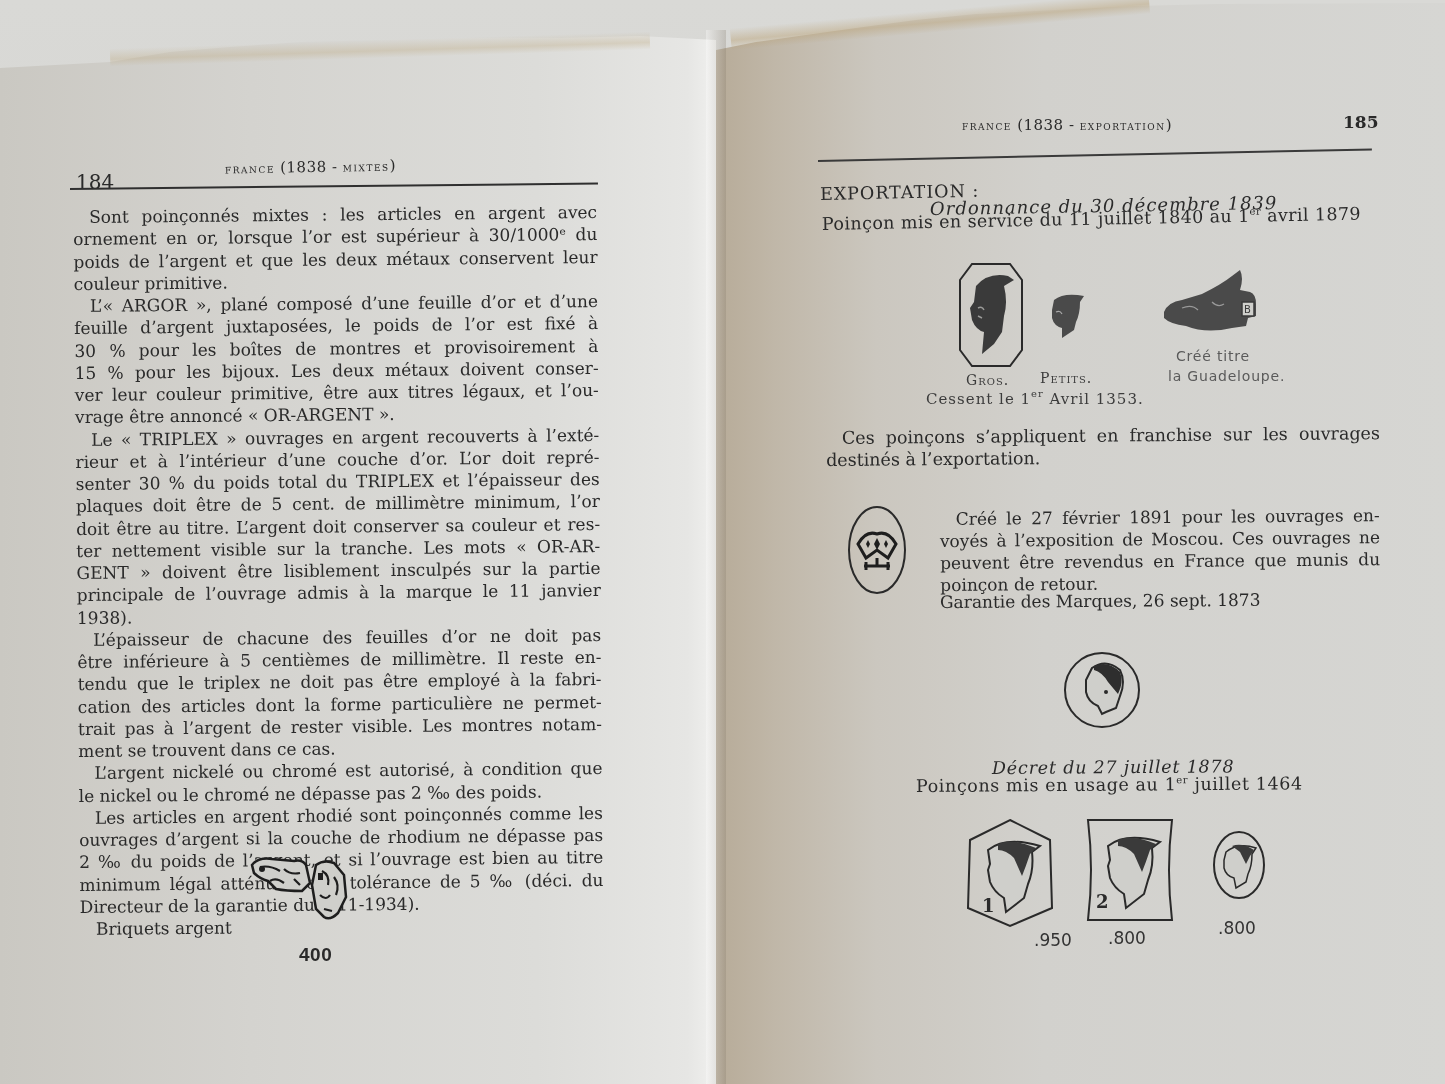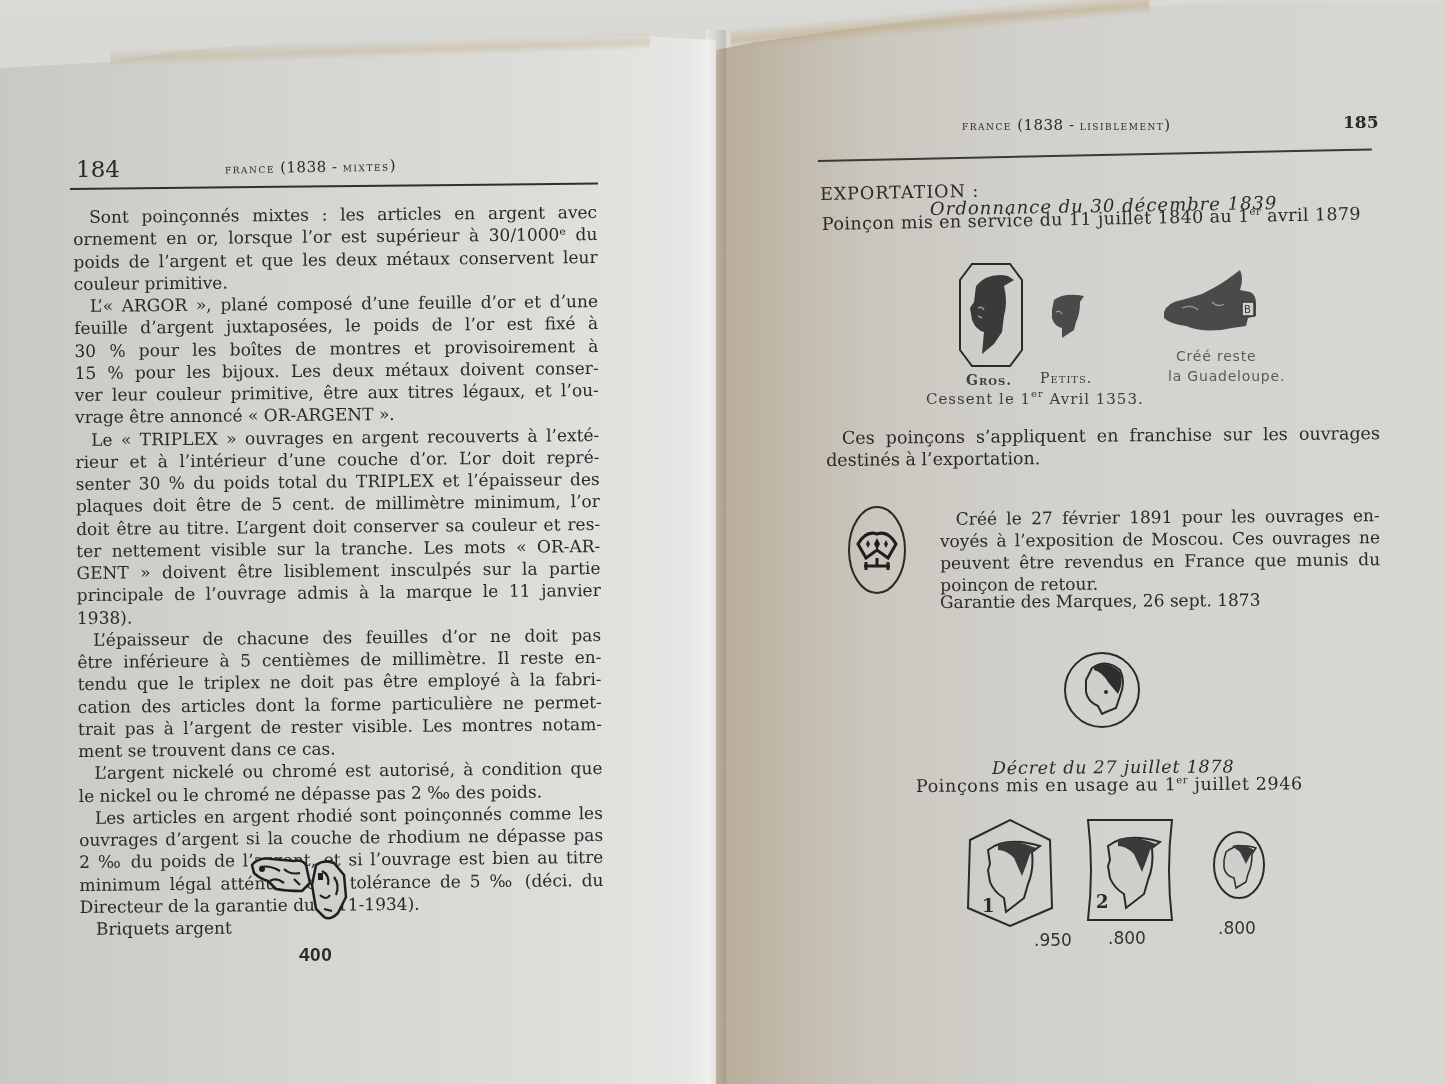--- a/index.html
+++ b/index.html
@@ -28,21 +28,21 @@
     background:linear-gradient(180deg, rgba(200,180,140,0) 0%, rgba(190,170,130,.35) 60%, rgba(200,180,140,0) 100%);
     transform:rotate(-1.8deg); }
   .torn-right { position:absolute; left:730px; top:10px; width:420px; height:22px;
     background:linear-gradient(180deg, rgba(190,165,120,0) 0%, rgba(185,160,115,.45) 55%, rgba(190,165,120,0) 100%);
     transform:rotate(-5deg); }
   .gutter-shadow { position:absolute; left:706px; top:30px; width:20px; height:1054px;
     background:linear-gradient(90deg, rgba(255,255,255,.35), rgba(120,110,95,.25)); }
   .line { display:block; white-space:nowrap; }
 
   
-  .lp-num { position:absolute; left:76px; top:156px; font-size:23px; }
+  .lp-num { position:absolute; left:76px; top:170px; font-size:20px; }
   .lp-runhead { position:absolute; left:225px; top:158px; font-size:15px; letter-spacing:.5px; transform:rotate(-1deg); }
   .lp-runhead .sc { font-variant:small-caps; font-size:13px; letter-spacing:1.5px; }
   .lp-rule { position:absolute; left:70px; top:188px; width:528px; height:2px; background:#2f2f2f; transform:rotate(-0.6deg); transform-origin:left; }
 
   .lp-body { position:absolute; left:73px; top:206px; width:524px; transform:rotate(-0.55deg); transform-origin:left top; }
   .lp-body .line { text-align:justify; text-align-last:justify; font-size:17px; line-height:22.25px; }
   .lp-body .ind { padding-left:16px; }
   .lp-body .last { text-align-last:left; }
 
   .briquet-wrap { position:absolute; left:250px; top:855px; width:120px; height:75px; }
@@ -136,21 +136,21 @@
     <path d="M10 12 Q20 10 30 16 M34 14 Q40 20 50 18 M20 26 Q26 22 34 28 M44 24 L50 30" stroke="#1e1e1e" stroke-width="2.2" fill="none"></path>
     <circle cx="12" cy="14" r="3" fill="#1e1e1e"></circle>
     <path d="M66 10 Q74 4 84 8 L94 20 L96 42 L88 58 Q80 66 74 62 L66 54 L62 30 Z" fill="#cfcfcb" stroke="#1e1e1e" stroke-width="2.5"></path>
     <path d="M72 16 Q80 20 78 30 M84 22 Q90 30 86 40 M70 40 Q76 46 80 40 M74 54 L82 56" stroke="#1e1e1e" stroke-width="2.2" fill="none"></path>
     <rect x="68" y="18" width="5" height="7" fill="#1e1e1e"></rect>
   </svg>
 </div>
 <div class="briquet-label">400</div>
 
 <div class="rp-runhead">
-  <span class="sc">france</span><span> (1838 - </span><span class="sc">lisiblement</span><span>)</span>
+  <span class="sc">france</span><span> (1838 - </span><span class="sc">exportation</span><span>)</span>
 </div>
 <div class="rp-num">185</div>
 <div class="rp-rule"></div>
 
 <div class="rp-h1">EXPORTATION :</div>
 <div class="rp-ord">Ordonnance du 30 décembre 1839</div>
 <div class="rp-poincon"><span>Poinçon mis en service du 11 juillet 1840 au 1</span><sup>er</sup><span> avril 1879</span></div>
 
 <div class="stamp" style="left:958px;top:262px;">
   <svg width="66" height="106" viewBox="0 0 66 106">
@@ -166,23 +166,23 @@
   </svg>
 </div>
 <div class="stamp" style="left:1162px;top:268px;">
   <svg width="100" height="68" viewBox="0 0 100 68">
     <path d="M2 44 Q6 34 20 32 L40 26 Q60 16 70 8 L78 2 Q82 10 78 22 L88 24 Q94 26 94 36 L94 48 L86 50 L84 58 L70 60 Q44 66 24 58 Q8 56 2 50 Z" fill="#4a4a4a"></path>
     <rect x="80" y="34" width="12" height="14" fill="#cfcfcb" stroke="#3a3a3a" stroke-width="1.5"></rect>
     <text x="82" y="45" font-size="10" fill="#3a3a3a" font-family="DejaVu Sans, sans-serif">B</text>
     <path d="M20 40 Q30 36 36 42 M50 34 Q56 40 62 36" stroke="#999" stroke-width="1.2" fill="none"></path>
   </svg>
 </div>
-<div class="caption" style="left:966px;top:372px;font-weight:bold;"><span class="sc">Gros.</span></div>
+<div class="caption" style="left:966px;top:372px;"><span class="sc">Gros.</span></div>
 <div class="caption" style="left:1040px;top:370px;"><span class="sc">Petits.</span></div>
-<div class="caption caption-light" style="left:1176px;top:348px;">Créé reste</div>
+<div class="caption caption-light" style="left:1176px;top:348px;">Créé titre</div>
 <div class="caption caption-light" style="left:1158px;top:368px;margin-left:10px;">la Guadeloupe.</div>
 <div class="caption" style="left:926px;top:390px;font-size:15px;"><span>Cessent le 1</span><sup>er</sup><span> Avril 1353.</span></div>
 
 <div class="rp-para1" id="rp-para1">
     <span class="line ind" style="padding-left: 16px;">Ces poinçons s’appliquent en franchise sur les ouvrages</span>
     <span class="line last">destinés à l’exportation.</span>
   </div>
 
 <div class="stamp" style="left:846px;top:504px;">
   <svg width="62" height="92" viewBox="0 0 62 92">
@@ -204,21 +204,21 @@
 <div class="stamp" style="left:1062px;top:652px;">
   <svg width="80" height="80" viewBox="0 0 80 80">
     <circle cx="40" cy="38" r="37" fill="none" stroke="#2a2a2a" stroke-width="2"></circle>
     <path d="M30 16 Q44 6 58 18 Q64 30 58 44 L54 56 L44 60 L40 62 L36 54 Q26 50 24 40 L24 28 Z" fill="#cfcfcb" stroke="#2a2a2a" stroke-width="2"></path>
     <path d="M32 14 Q46 8 58 20 Q62 30 56 42 L46 30 Q40 20 32 18 Z" fill="#2e2e2e"></path>
     <circle cx="44" cy="40" r="2" fill="#2a2a2a"></circle>
   </svg>
 </div>
 
 <div class="rp-decret">Décret du 27 juillet 1878</div>
-<div class="rp-usage"><span>Poinçons mis en usage au 1</span><sup>er</sup><span> juillet 2946</span></div>
+<div class="rp-usage"><span>Poinçons mis en usage au 1</span><sup>er</sup><span> juillet 1464</span></div>
 
 <div class="stamp" style="left:966px;top:818px;">
   <svg width="88" height="110" viewBox="0 0 88 110">
     <polygon points="44,2 84,22 86,90 44,108 2,90 4,22" fill="none" stroke="#2a2a2a" stroke-width="2"></polygon>
     <path d="M22 32 Q40 18 74 28 L66 34 Q68 52 62 66 L58 80 L40 94 L38 80 Q28 74 24 64 L22 52 L24 46 Z" fill="#cfcfcb" stroke="#2a2a2a" stroke-width="2"></path>
     <path d="M32 26 Q46 20 70 30 L64 36 Q60 48 56 58 L48 40 Q40 32 32 32 Z" fill="#3a3a3a"></path>
     <text x="16" y="94" font-size="18" font-weight="bold" fill="#2a2a2a" font-family="DejaVu Serif, serif">1</text>
   </svg>
 </div>
 <div class="stamp" style="left:1084px;top:816px;">

